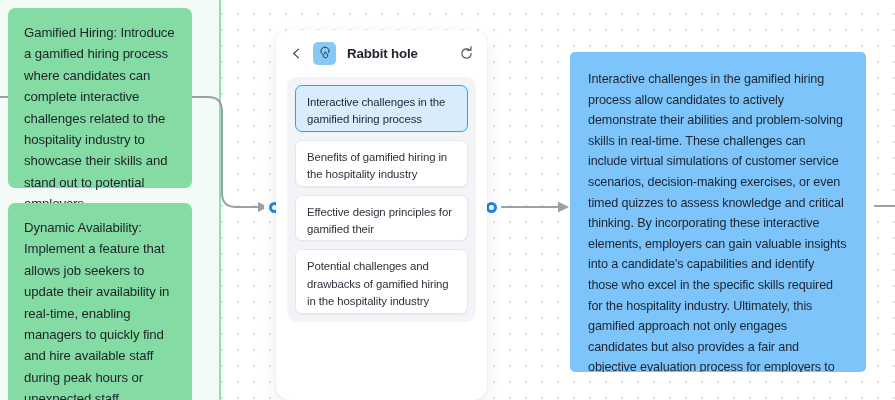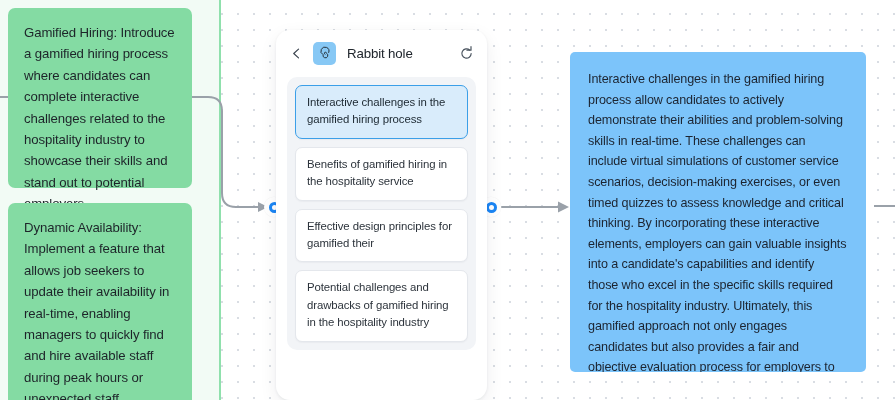--- a/index.html
+++ b/index.html
@@ -128,21 +128,21 @@
     border-radius: 5px;
     background: #87c8f5;
     display: flex;
     align-items: center;
     justify-content: center;
     flex: 0 0 auto;
     margin-left: 2px;
   }
   #rabbit-title {
     font-size: 13.3px;
-    font-weight: normal;
+    font-weight: bold;
     color: #20262d;
     letter-spacing: -0.15px;
     flex: 1 1 auto;
     margin-left: 3px;
   }
   #refresh-button {
     width: 15px;
     height: 15px;
     color: #4a545f;
     flex: 0 0 auto;
@@ -155,21 +155,21 @@
     padding: 8px;
     box-sizing: border-box;
     display: flex;
     flex-direction: column;
     gap: 8px;
   }
   .rabbit-item {
     background: #ffffff;
     border: 1px solid #e4e7ec;
     border-radius: 7px;
-    padding: 8px 11px 9px 11px;
+    padding: 8px 11px 2px 11px;
     font-size: 11.4px;
     line-height: 17.4px;
     color: #2c333b;
     letter-spacing: -0.1px;
     box-sizing: border-box;
     box-shadow: 0 1px 1.5px rgba(16,24,40,0.04);
   }
   .rabbit-item.selected {
     background: #d9ecfb;
     border: 1.4px solid #3b9fe8;
@@ -254,21 +254,21 @@
       <path d="M16.2 10a6.2 6.2 0 1 1 -1.9 -4.5" fill="none" stroke="currentColor" stroke-width="1.6" stroke-linecap="round"></path>
       <polyline points="10.6,5.5 16.0,5.5 16.0,0.9" fill="none" stroke="currentColor" stroke-width="1.6" stroke-linecap="round" stroke-linejoin="round"></polyline>
     </svg>
   </div>
 
   <div id="rabbit-list">
     <div class="rabbit-item selected">
       <span>Interactive challenges in the gamified hiring process</span>
     </div>
     <div class="rabbit-item">
-      <span>Benefits of gamified hiring in the hospitality service</span>
+      <span>Benefits of gamified hiring in the hospitality industry</span>
     </div>
     <div class="rabbit-item">
       <span>Effective design principles for gamified their</span>
     </div>
     <div class="rabbit-item">
       <span>Potential challenges and drawbacks of gamified hiring in the hospitality industry</span>
     </div>
   </div>
 </div>
 

